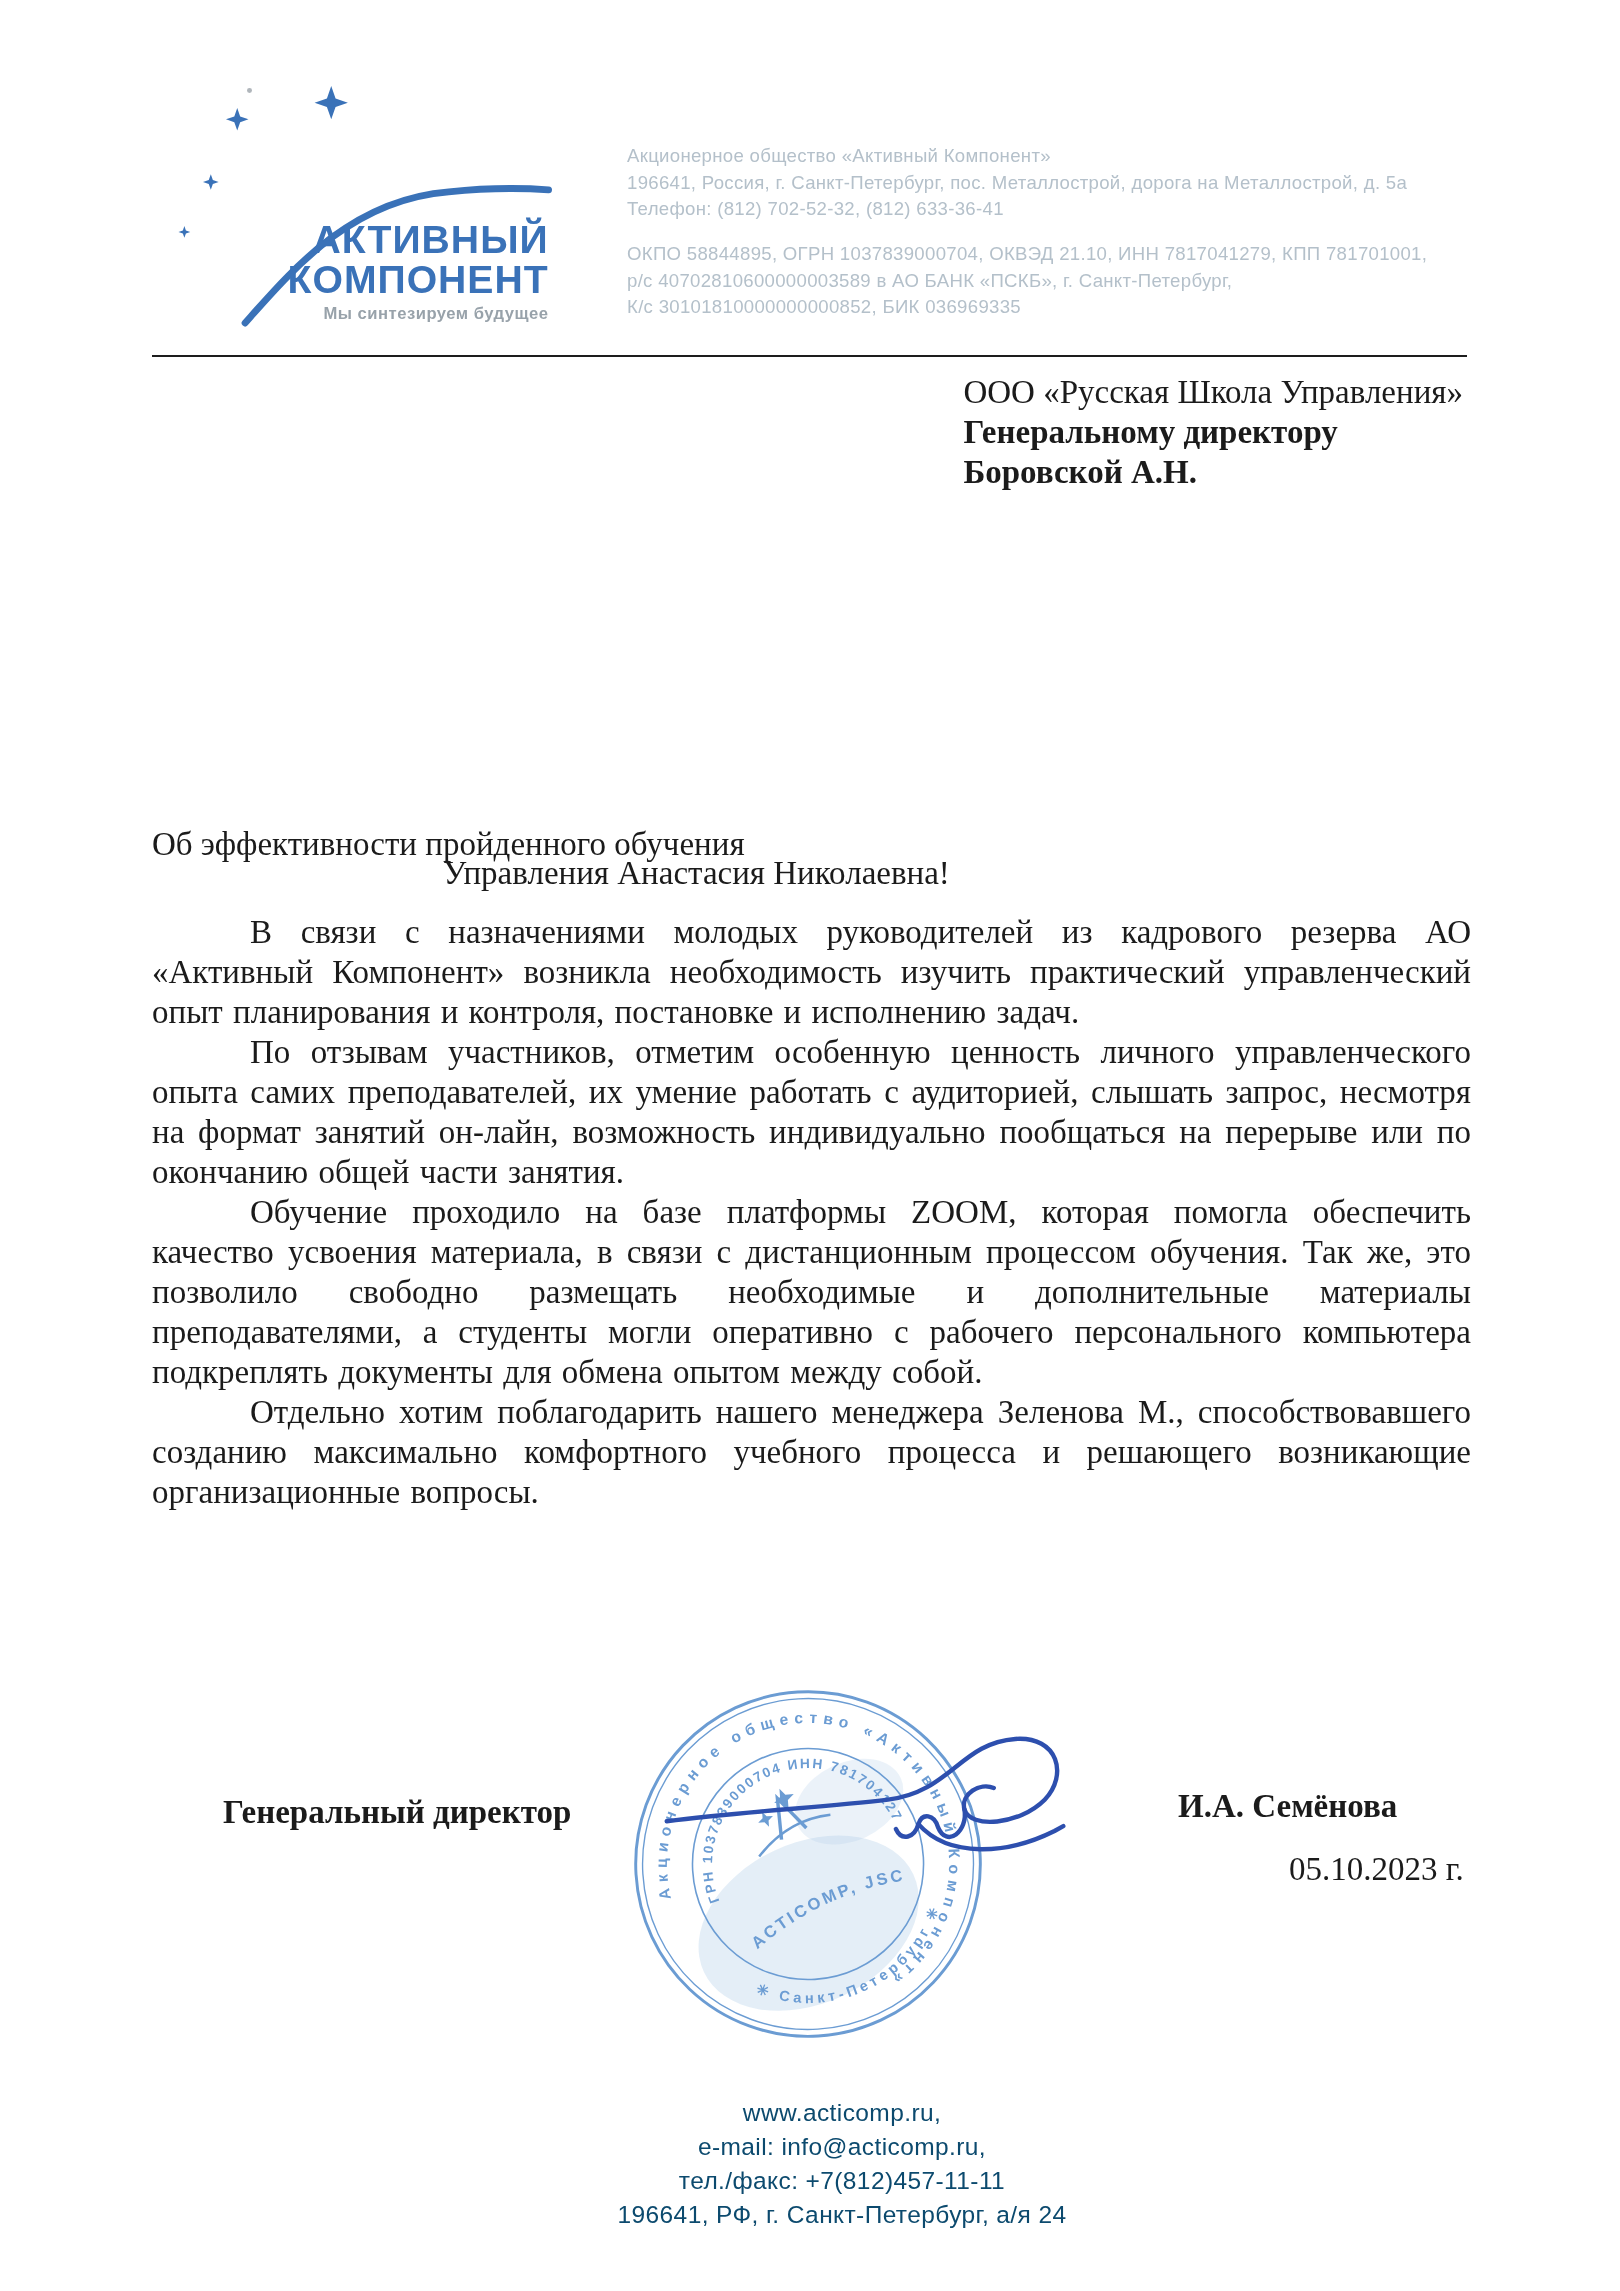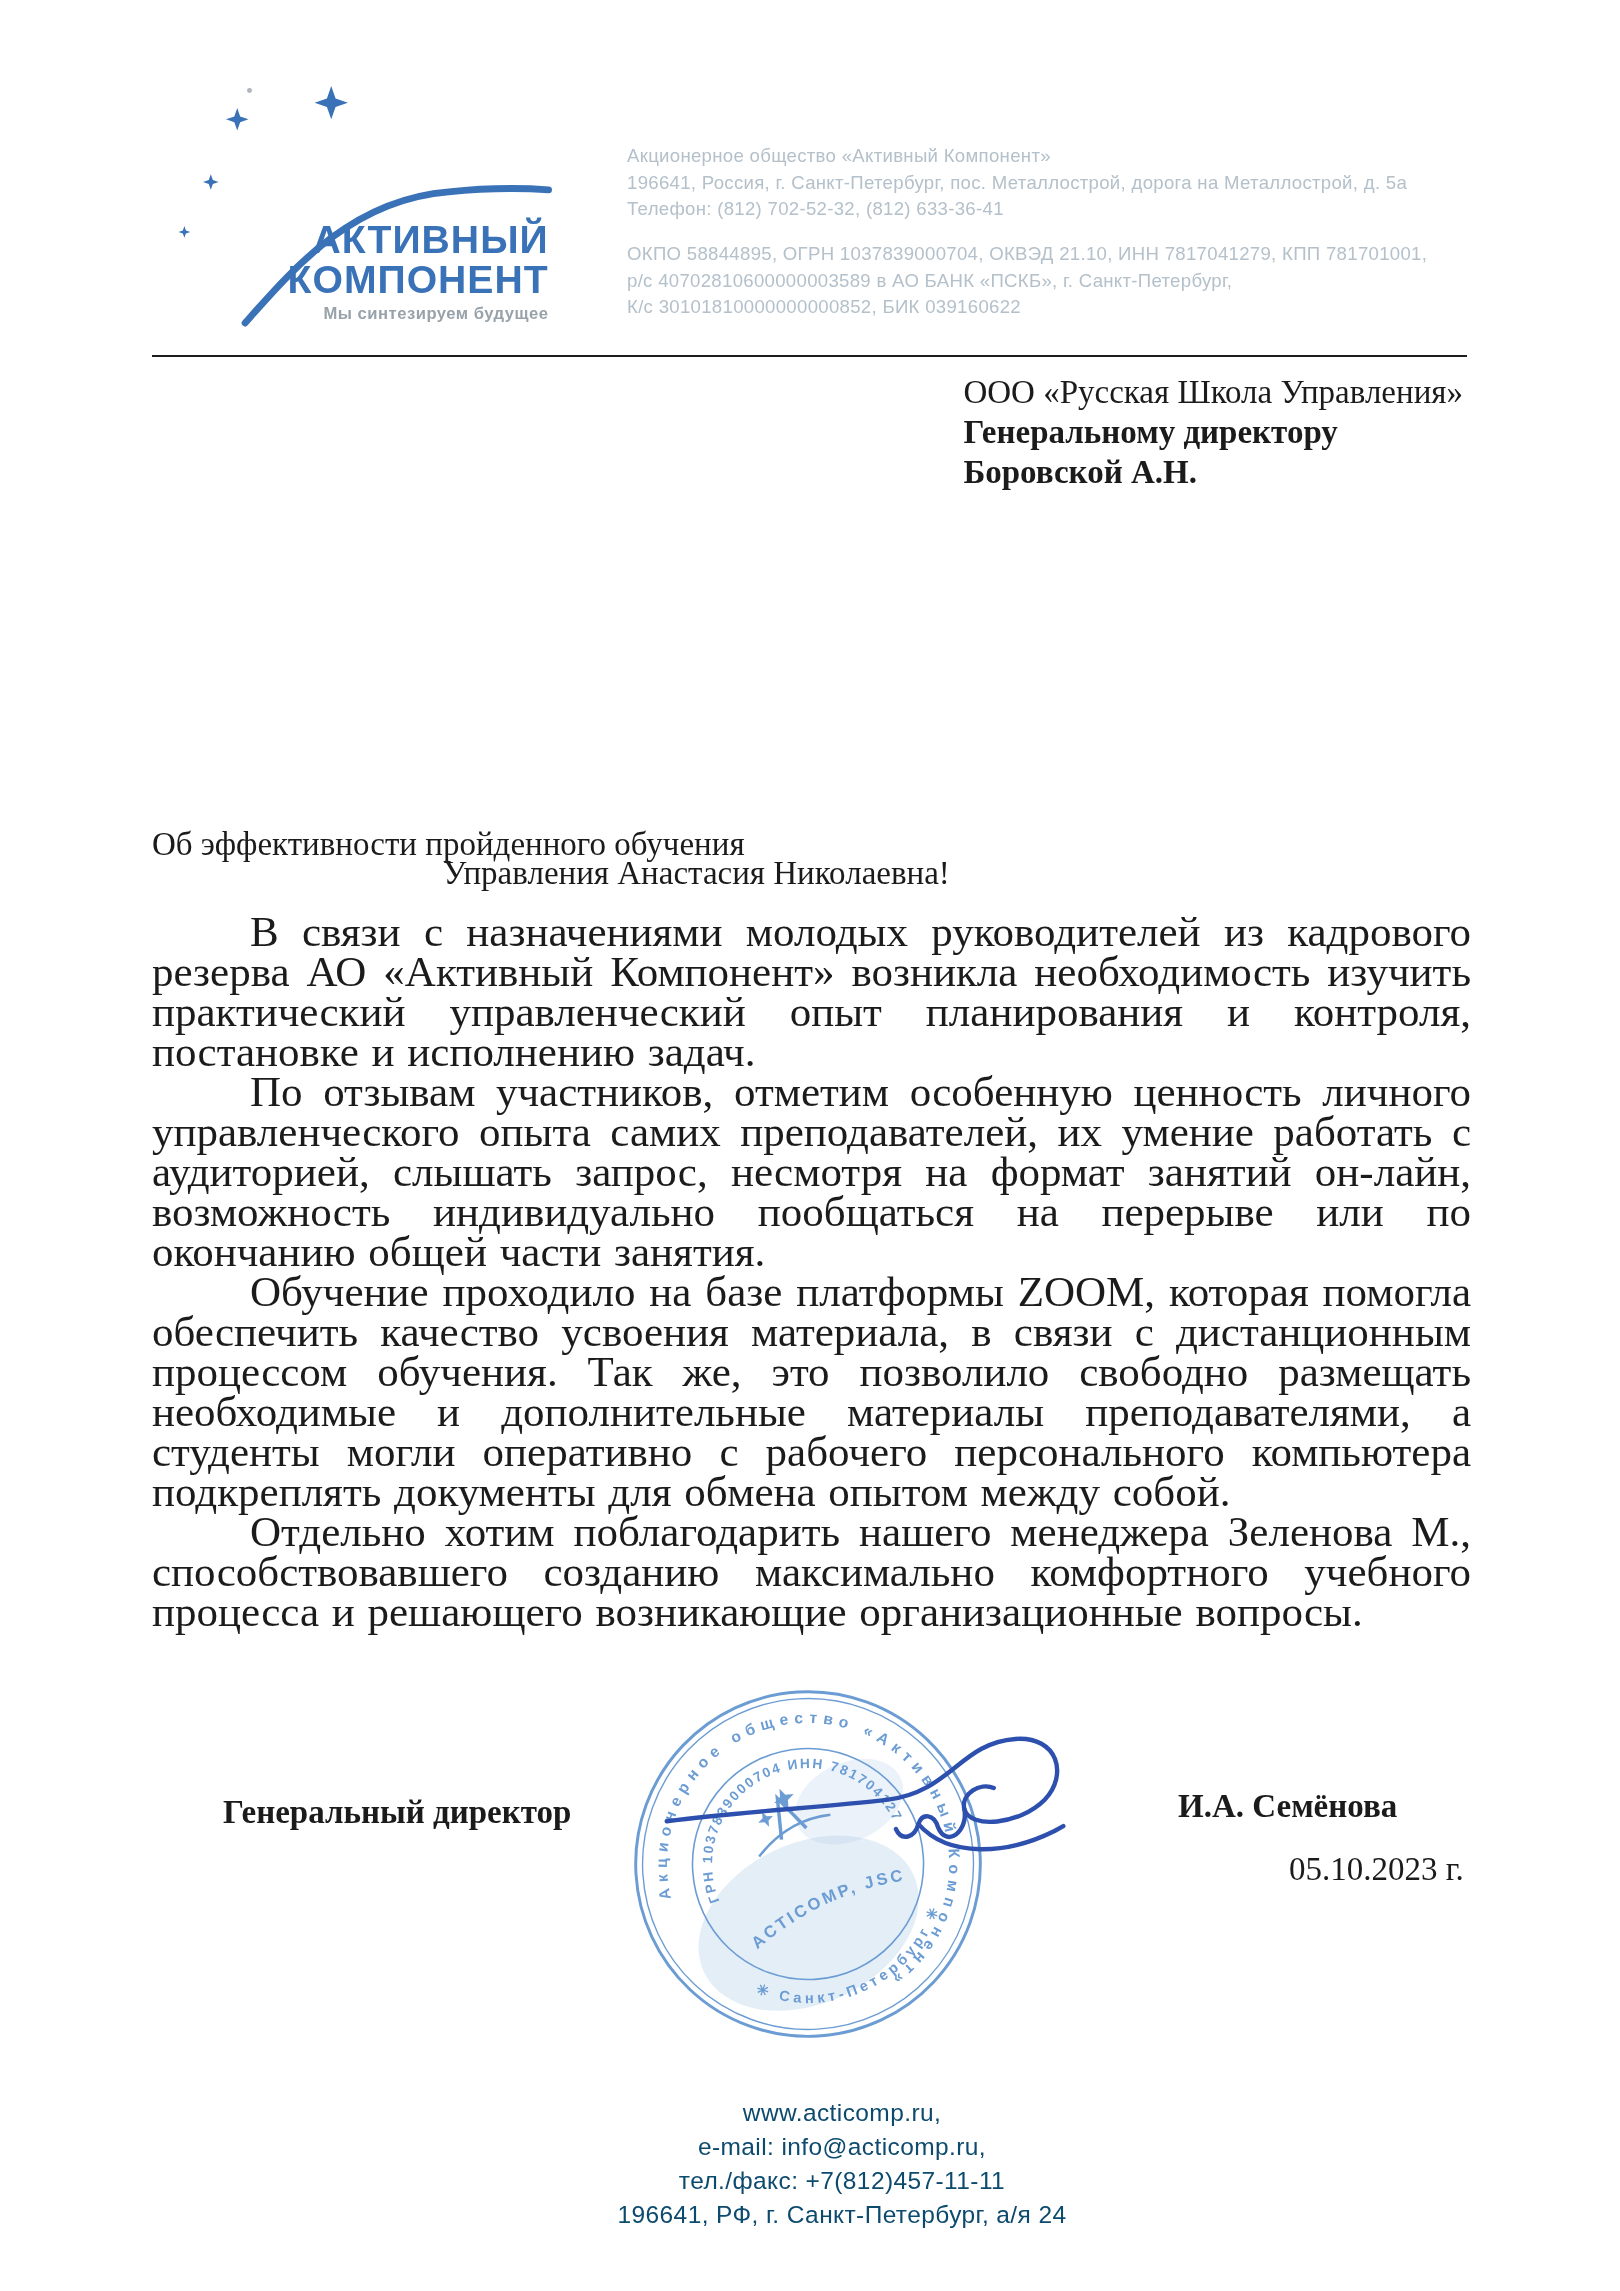--- a/index.html
+++ b/index.html
@@ -28,21 +28,21 @@
   .recipient{
     position:absolute;right:157px;top:372px;
     text-align:left;font-size:33px;line-height:40px;
   }
   .recipient .bold{font-weight:bold;}
   
   .subject{position:absolute;left:152px;top:782px;font-size:33px;margin-top:44px;}
   .salutation{position:absolute;left:443px;top:855px;font-size:33px;}
   .body-text{
     position:absolute;left:152px;top:912px;width:1319px;
-    font-size:43px;line-height:40px;
+    font-size:33px;line-height:40px;
   }
   .body-text p{
     margin:0;text-indent:98px;text-align:justify;
     word-spacing:2px;
   }
   
   .sig-title{position:absolute;left:223px;top:1794px;font-size:33px;font-weight:bold;}
   .sig-name{position:absolute;left:1147px;top:1788px;font-size:33px;font-weight:bold;margin-left:31px;}
   .sig-date{position:absolute;left:1289px;top:1851px;font-size:33px;}
   .stamp-svg{position:absolute;left:622px;top:1678px;width:374px;height:374px;}
@@ -78,21 +78,21 @@
   </svg>
 
   <div class="lh-info lh-info-1">
     <div>Акционерное общество «Активный Компонент»</div>
     <div>196641, Россия, г. Санкт-Петербург, пос. Металлострой, дорога на Металлострой, д. 5а</div>
     <div>Телефон: (812) 702-52-32, (812) 633-36-41</div>
   </div>
   <div class="lh-info lh-info-2">
     <div>ОКПО 58844895, ОГРН 1037839000704, ОКВЭД 21.10, ИНН 7817041279, КПП 781701001,</div>
     <div>р/с 40702810600000003589 в АО БАНК «ПСКБ», г. Санкт-Петербург,</div>
-    <div>К/с 30101810000000000852, БИК 039160622</div>
+    <div>К/с 30101810000000000852, БИК 036969335</div>
   </div>
 
   <div class="rule"></div>
 
   <div class="recipient">
     <div>ООО «Русская Школа Управления»</div>
     <div class="bold">Генеральному директору</div>
     <div class="bold">Боровской А.Н.</div>
   </div>
 

